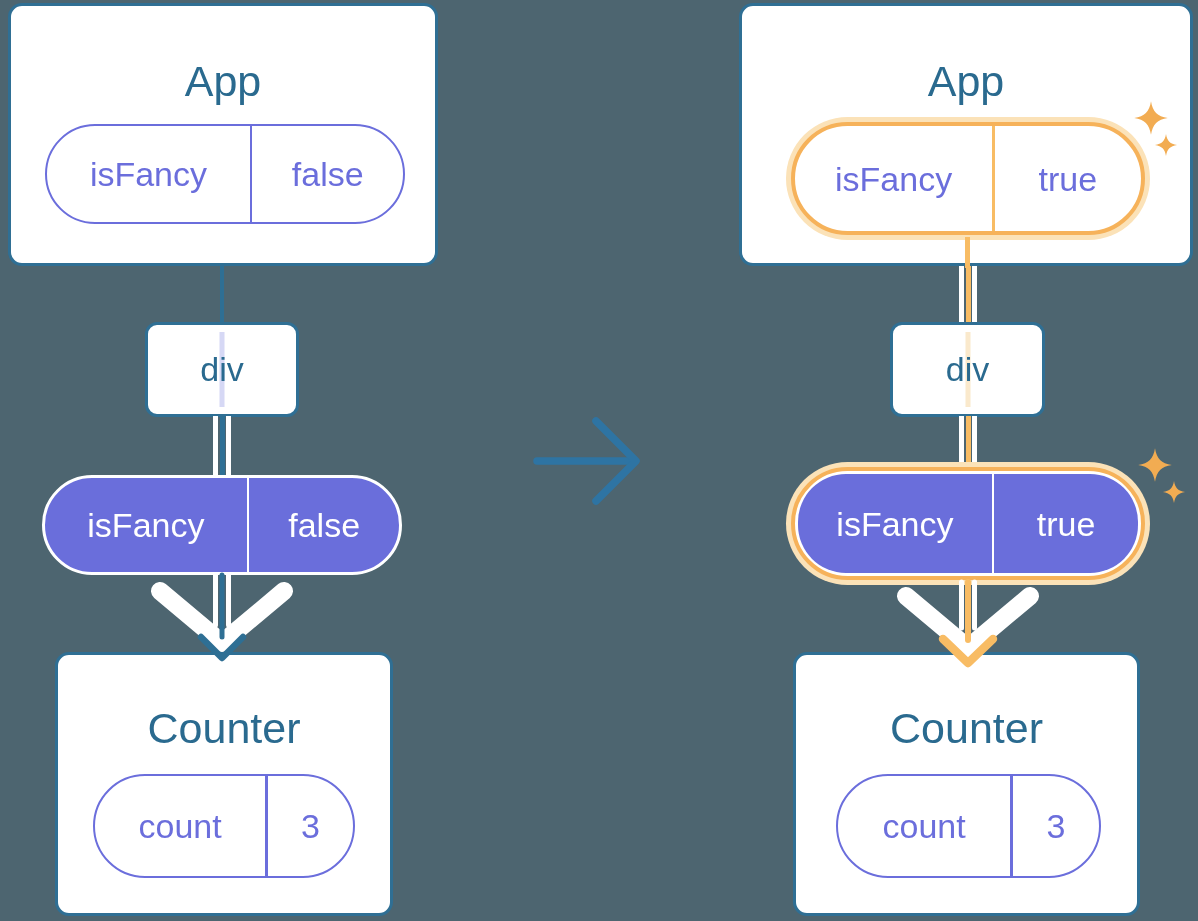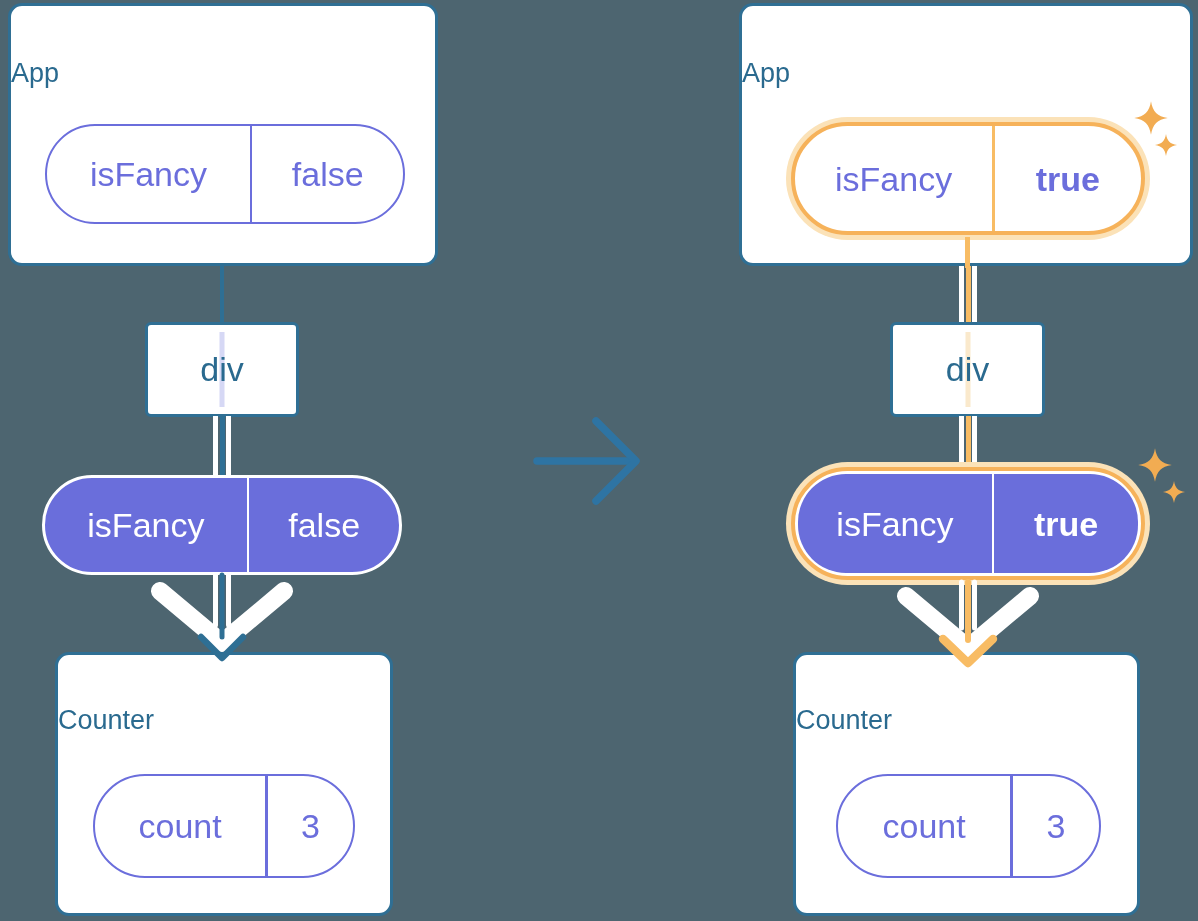--- a/index.html
+++ b/index.html
@@ -2,40 +2,40 @@
 <html style="--background: #4D6570; --card_border: #2F6F94; --card_bg: #FFFFFF; --heading: #2A6A8F; --teal_line: #2E6F94; --transition_arrow: #2E74A3; --purple: #6A6EDB; --purple_text: #6B6EDC; --lavender_core: #D6D8F5; --orange_ring: #F6B25A; --orange_glow: #FBE2B8; --orange_line: #F8BC64; --cream_core: #FAE9CC; --sparkle: #F2AC52;"><head>
 <meta charset="utf-8">
 <style>
   html,body{margin:0;padding:0;background:var(--background,#4D6570);}
   .stage{position:relative;width:1198px;height:921px;background:var(--background,#4D6570);
          overflow:hidden;font-family:"Liberation Sans",sans-serif;}
   .stage *{box-sizing:border-box;}
 
   
   .card{position:absolute;background:#fff;border:3px solid var(--card_border,#2F6F94);border-radius:14px;}
-  .card-title{position:absolute;left:0;right:0;text-align:left;font-size:27px;font-weight:500;
+  .card-title{position:absolute;left:0;right:0;text-align:center;font-size:43px;font-weight:500;
               color:var(--heading,#2A6A8F);line-height:1;}
-  .div-box{border-radius:6px;display:flex;align-items:center;justify-content:center;}
+  .div-box{border-radius:12px;display:flex;align-items:center;justify-content:center;}
   .div-label{position:relative;z-index:1;font-size:34px;font-weight:500;color:var(--heading,#2A6A8F);}
   .div-core{position:absolute;left:50%;top:7px;bottom:7px;width:5px;transform:translateX(-50%);z-index:0;}
   .core-lavender{background:var(--lavender_core,#D6D8F5);}
   .core-cream{background:var(--cream_core,#FAE9CC);}
 
   
   .pill-outline{position:absolute;display:flex;background:#fff;border:2.5px solid var(--purple_text,#6B6EDC);
                 border-radius:60px;overflow:hidden;}
   .pill-filled{position:absolute;display:flex;background:var(--purple,#6A6EDB);border:3px solid #fff;
                border-radius:60px;overflow:hidden;}
   .pill-cell{display:flex;align-items:center;justify-content:center;font-size:34px;
              color:var(--purple_text,#6B6EDC);line-height:1;}
   .pill-filled .pill-cell{color:#fff;}
   .cell-name{width:57%;text-align:right;}
   .cell-val{flex:1;}
   .counter .cell-name{width:66%;}
-  .bold{font-weight:700;}
+  .bold{font-weight:400;}
   .pill-vdiv{width:2.5px;align-self:stretch;background:var(--purple_text,#6B6EDC);}
   .pill-filled .pill-vdiv{background:#fff;}
 
   
   .fancy{position:absolute;background:var(--orange_glow,#FBE2B8);border-radius:70px;padding:5px;}
   .fancy-ring{height:100%;border:4px solid var(--orange_ring,#F6B25A);border-radius:62px;
               background:#fff;display:flex;overflow:hidden;}
   .fancy-ring.filled{padding:3px;}
   .fancy .pill-vdiv{background:var(--orange_line,#F8BC64);width:2.5px;}
   .pill-core{flex:1;display:flex;background:var(--purple,#6A6EDB);border-radius:48px;overflow:hidden;}

